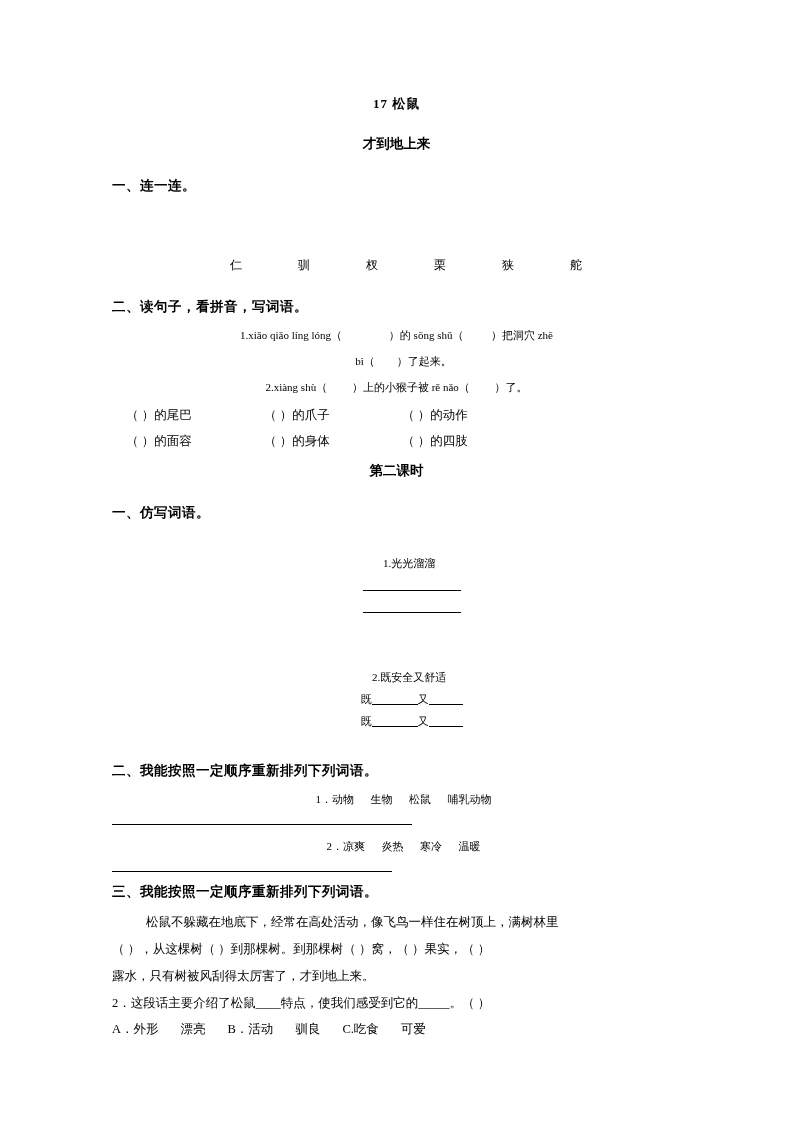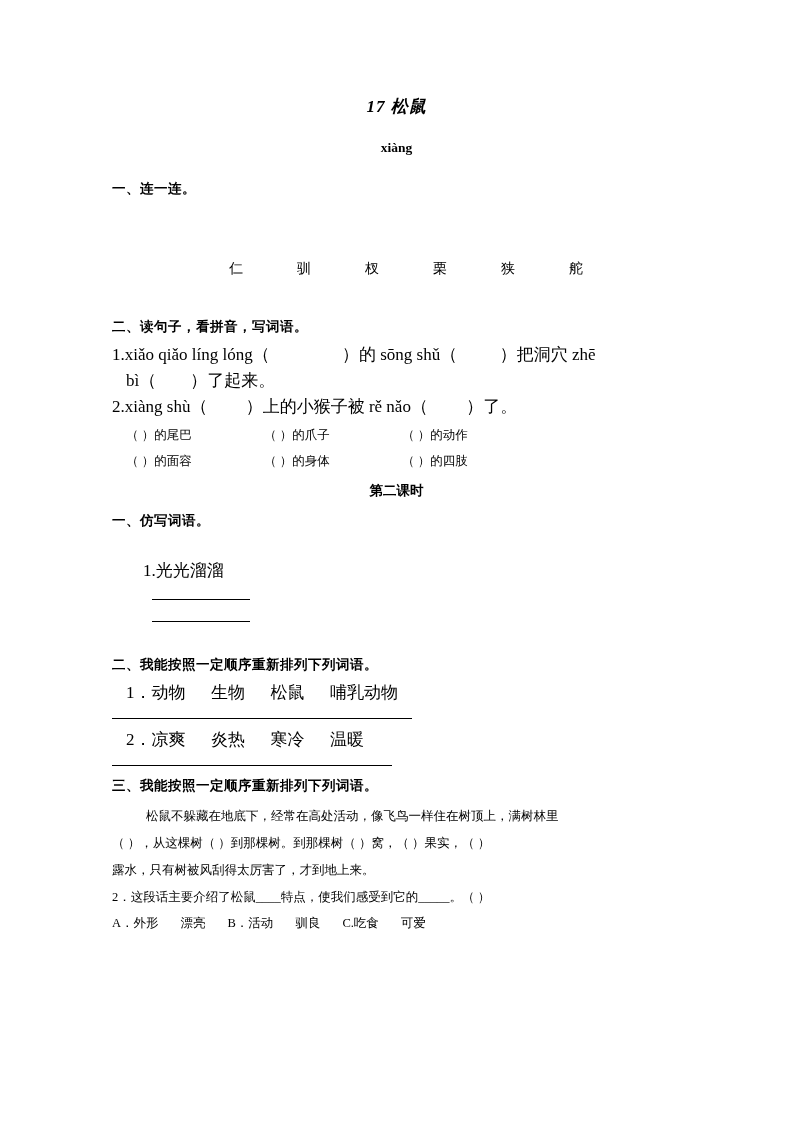--- a/index.html
+++ b/index.html
@@ -17,59 +17,59 @@
   }
   .page {
     position: relative;
     width: 793px;
     height: 1122px;
     box-sizing: border-box;
     padding: 95px 112px 0 112px;
   }
   .doc-title {
     text-align: center;
-    font-size: 17px;
+    font-size: 13px;
     font-weight: bold;
     letter-spacing: 1px;
     margin: 0 0 22px 0;
-    font-style: italic;
   }
   .lesson-heading {
     text-align: center;
     font-size: 13.5px;
     font-weight: bold;
     margin: 0 0 24px 0;
   }
   .lesson-heading.second {
     margin-top: 8px;
-    margin-bottom: 12px;
+    margin-bottom: 24px;
   }
   .section-heading {
     font-size: 13.5px;
     font-weight: bold;
     margin: 0 0 8px 0;
     letter-spacing: 0.5px;
   }
   .line {
-    font-size: 17px;
+    font-size: 11px;
     line-height: 22px;
     margin: 0 0 4px 0;
     white-space: pre-wrap;
+    text-align: center;
   }
   .indent1 { padding-left: 14px; }
   .pinyin-row {
     font-size: 12.5px;
     margin: 16px 0 0 0;
     padding-left: 90px;
     letter-spacing: 0.5px;
   }
   .pinyin-row span { display: inline-block; width: 68px; text-align: center; }
   .hanzi-row {
-    font-size: 14px;
-    margin: 62px 0 16px 0;
+    font-size: 12px;
+    margin: 62px 0 0 0;
     padding-left: 90px;
   }
   .hanzi-row span { display: inline-block; width: 68px; text-align: center; }
   .small-gap { height: 10px; }
   .fill-row {
     font-size: 12.5px;
     line-height: 26px;
     padding-left: 14px;
   }
   .fill-row span.cell { display: inline-block; width: 138px; }
@@ -126,21 +126,21 @@
   }
   .opts span { margin-right: 22px; }
 </style>
 </head>
 <body>
 
 <div class="page">
 
   <div class="doc-title">17 松鼠</div>
 
-  <div class="lesson-heading">xiàng</div>
+  <div class="lesson-heading">才到地上来</div>
 
   <div class="section-heading">一、连一连。</div>
 
 
   <div class="hanzi-row">
     <span>仁</span><span>驯</span><span>杈</span><span>栗</span><span>狭</span><span>舵</span>
   </div>
 
   <div class="small-gap"></div>
 
@@ -157,20 +157,25 @@
   </div>
 
   <div class="lesson-heading second">第二课时</div>
 
   <div class="section-heading">一、仿写词语。</div>
   <div class="line indent1">
     <span>1.光光溜溜</span>
     &nbsp;&nbsp;<span class="underline-long"></span>
     &nbsp;&nbsp;<span class="underline-long"></span>
   </div>
+  <div class="line indent1">
+    <span>2.既安全又舒适</span>
+    &nbsp;&nbsp;<span>既</span><span class="underline-mid"></span><span>又</span><span class="underline-short"></span>
+    &nbsp;&nbsp;<span>既</span><span class="underline-mid"></span><span>又</span><span class="underline-short"></span>
+  </div>
 
   <div class="section-heading" style="margin-top:8px;">二、我能按照一定顺序重新排列下列词语。</div>
   <div class="line indent1">1．动物      生物      松鼠      哺乳动物</div>
   <div class="answer-rule w1"></div>
   <div class="line indent1">2．凉爽      炎热      寒冷      温暖</div>
   <div class="answer-rule w2"></div>
 
   <div class="section-heading" style="margin-top:11px;">三、我能按照一定顺序重新排列下列词语。</div>
   <div class="para">
     <span class="first">松鼠不躲藏在地底下，经常在高处活动，像飞鸟一样住在树顶上，满树林里</span><br>

